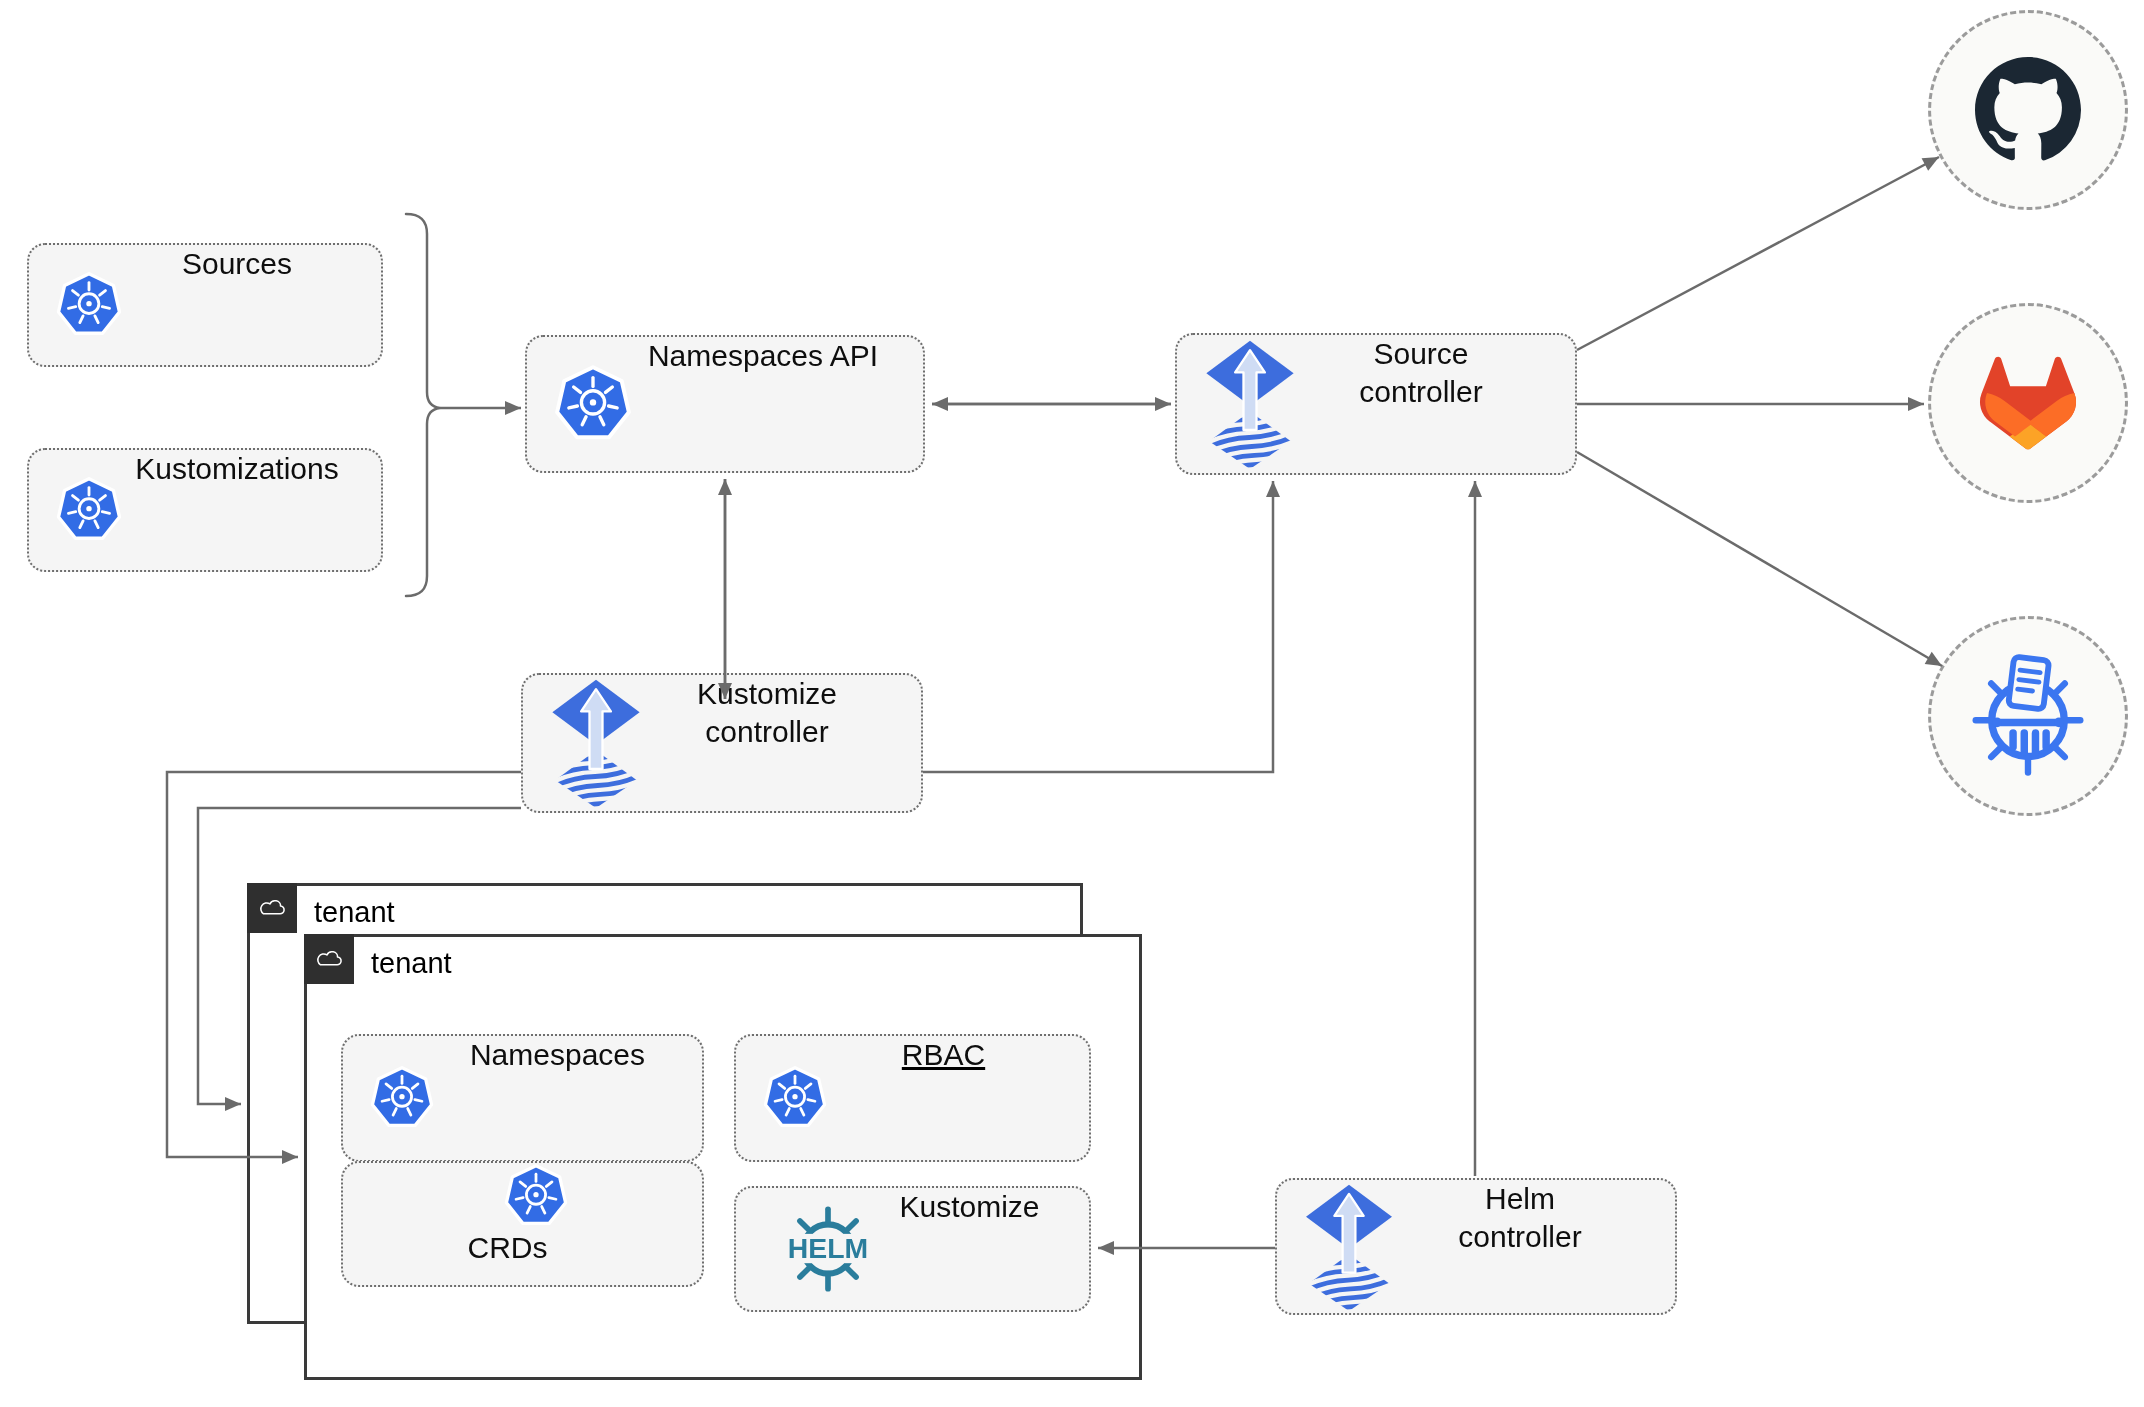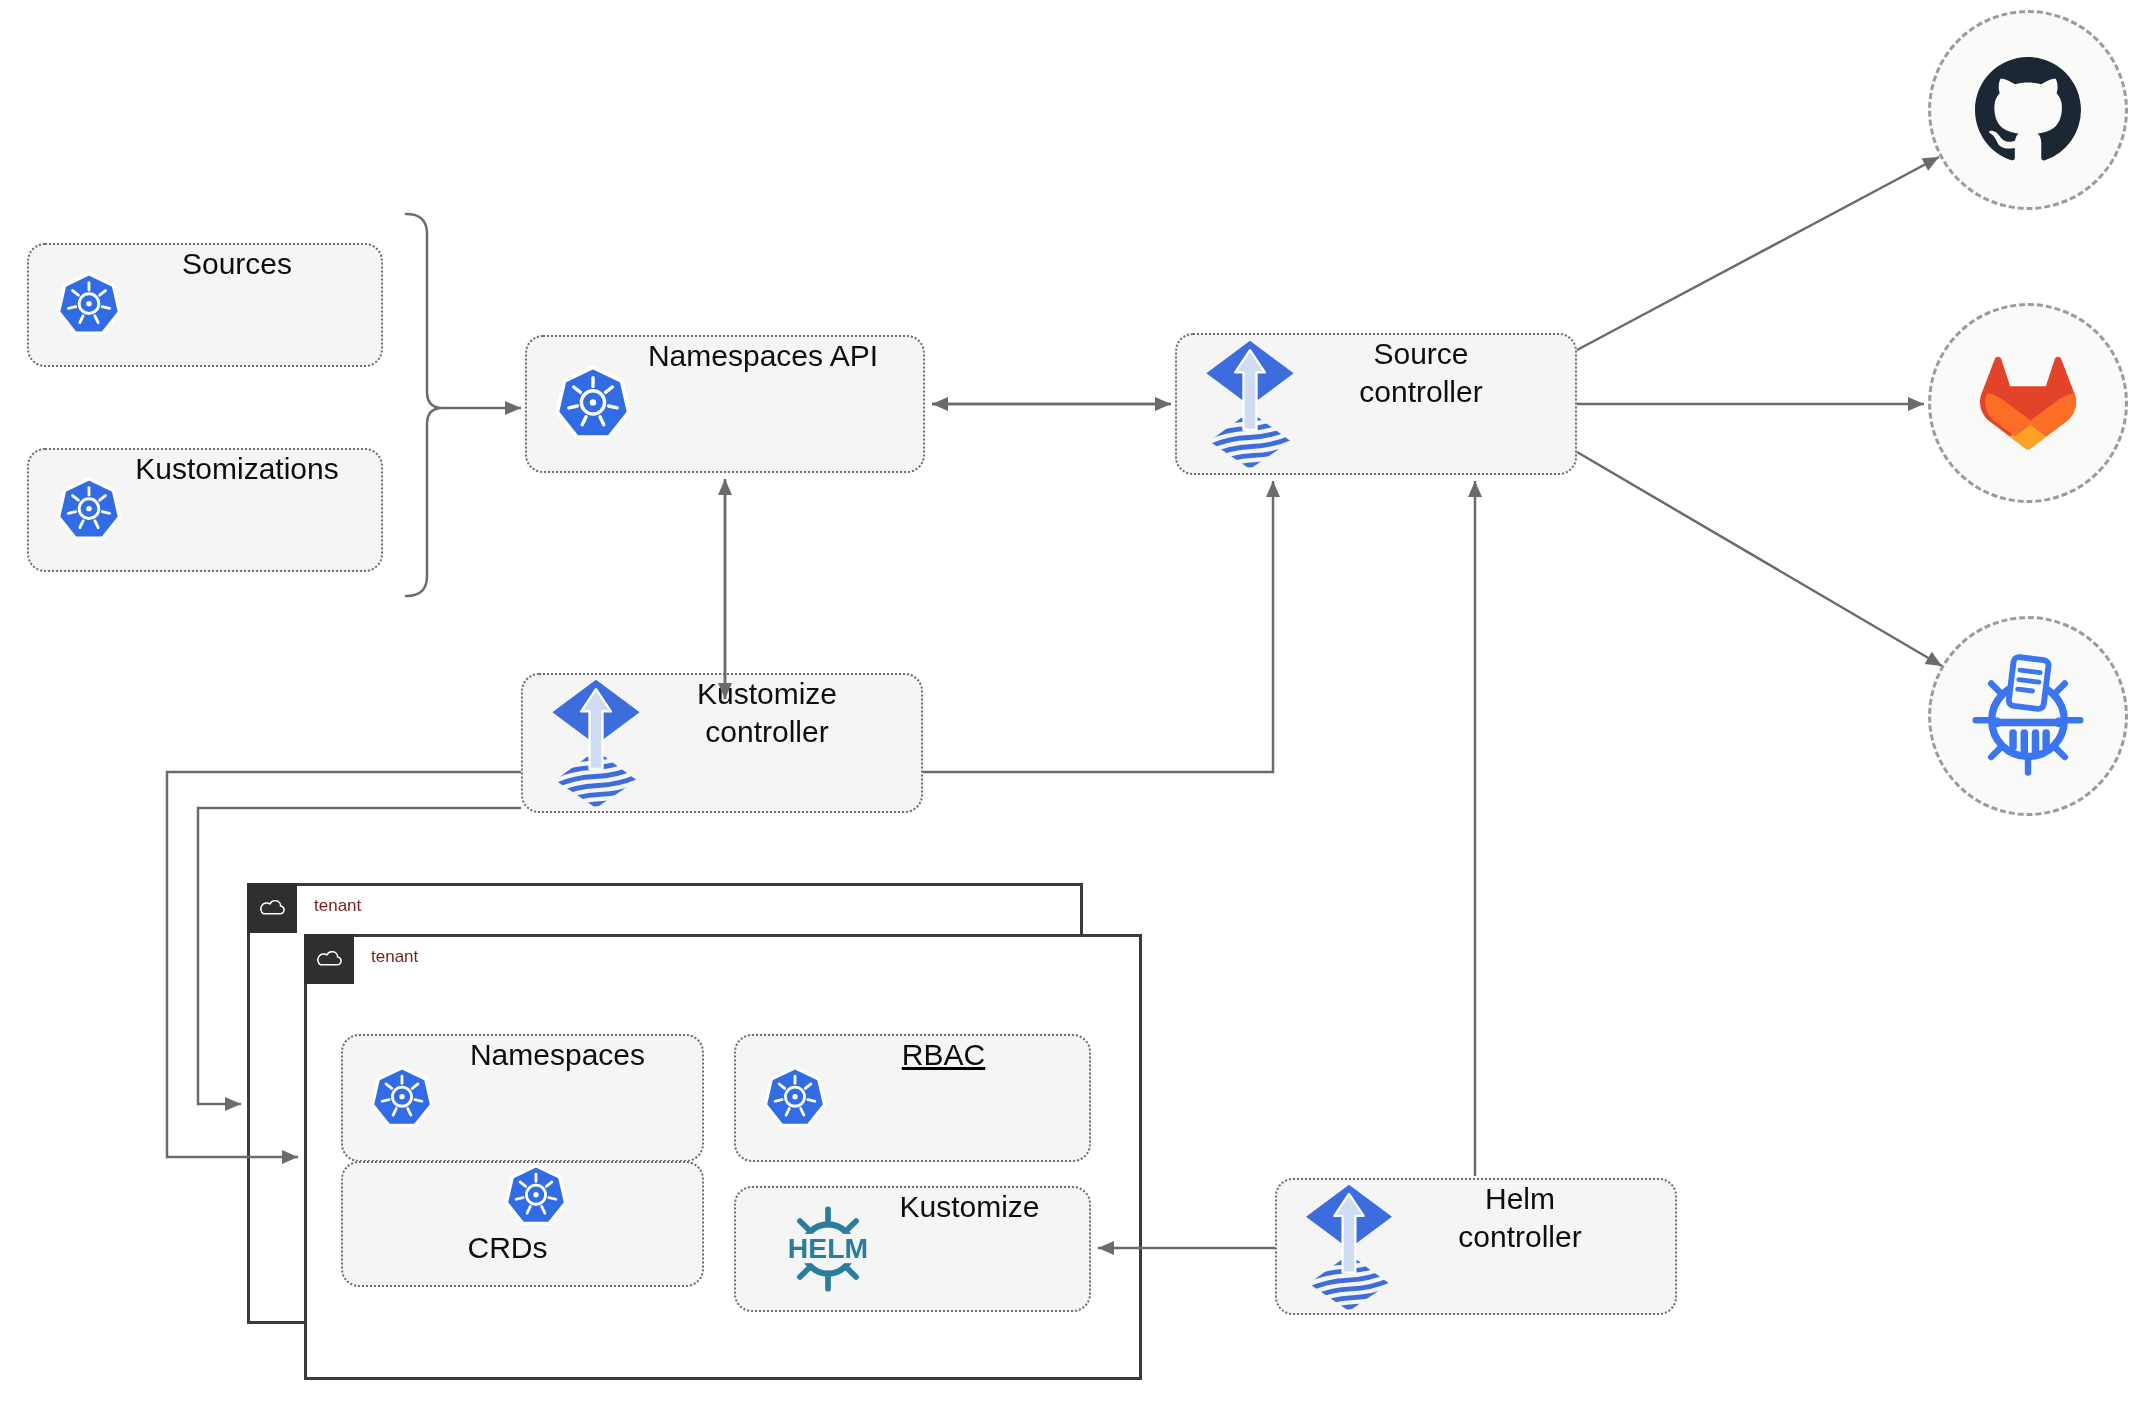--- a/index.html
+++ b/index.html
@@ -11,21 +11,21 @@
         border:2px dotted var(--node_border,#6e6e6e);border-radius:18px;
         display:flex;z-index:3;}
   .node .ic{flex:0 0 auto;display:flex;align-items:center;justify-content:center;margin-left:26px;}
   .node .lbl{flex:1;text-align:center;font-size:30px;color:#0e0e0e;white-space:pre-line;
              line-height:1.25;padding-right:30px;}
 
   
   .tenant{position:absolute;background:#ffffff;border:3px solid var(--tenant_border,#3a3a3a);box-sizing:border-box;}
   .tenant .badge{position:absolute;top:-3px;left:-3px;width:50px;height:50px;
                  background:var(--badge_bg,#2f2f2f);display:flex;align-items:center;justify-content:center;}
-  .tenant .tenant-lbl{position:absolute;left:64px;top:10px;font-size:17px;color:#7f1d1d;}
+  .tenant .tenant-lbl{position:absolute;left:64px;top:10px;font-size:29px;color:#000000;}
   .tenant-outer{z-index:1;}
   .tenant-inner{z-index:2;}
 
   
   .circle{position:absolute;width:200px;height:200px;border-radius:50%;box-sizing:border-box;
           border:3px dashed #9b9b9b;background:var(--circle_fill,#fafaf8);
           display:flex;align-items:center;justify-content:center;z-index:3;}
 
   
   svg.overlay{position:absolute;left:0;top:0;width:2144px;height:1407px;z-index:4;pointer-events:none;}

